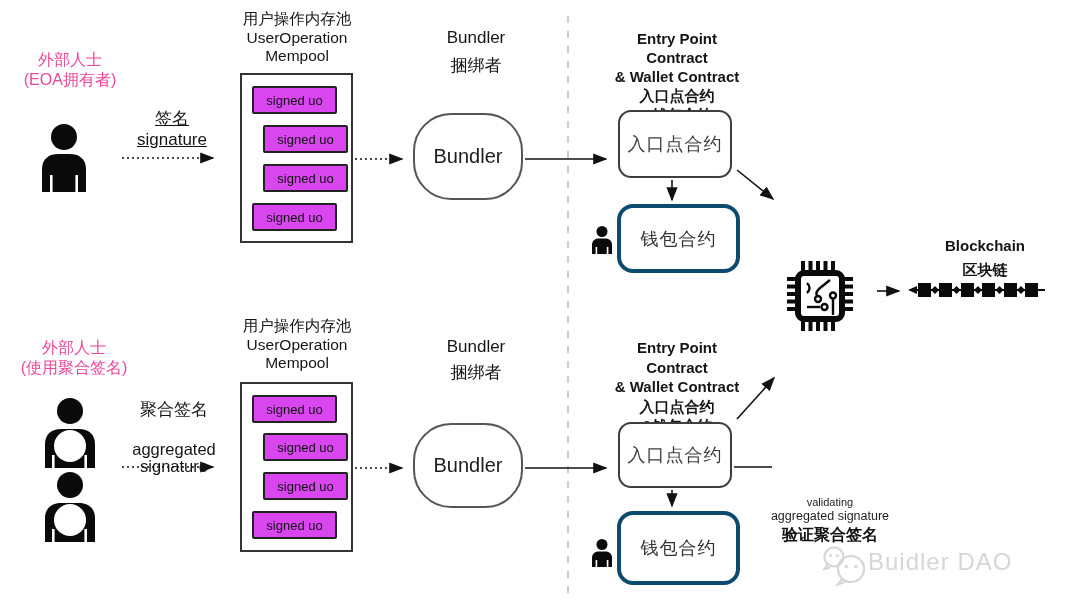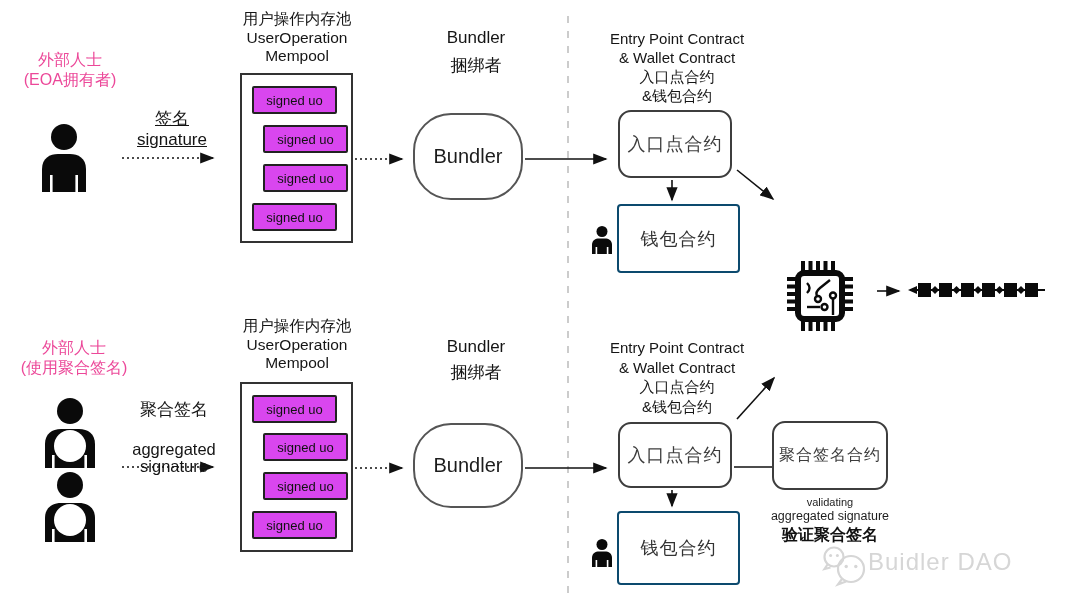--- a/index.html
+++ b/index.html
@@ -9,28 +9,28 @@
   }
   .abs{position:absolute;}
   .ctr{text-align:center;}
   .node{
     position:absolute;display:flex;align-items:center;justify-content:center;
     background:#fff;box-sizing:border-box;
   }
   .thin{border:2px solid #3d3d3d;}
   .round{border-radius:13px;}
   .stadium{border:2px solid #555;border-radius:38px;}
-  .bold-box{border:2px solid #0c4a6e;border-radius:4px;}
+  .bold-box{border:4px solid #0c4a6e;border-radius:16px;}
   .mempool{position:absolute;border:2px solid #333;background:#fff;box-sizing:border-box;}
   .uo{
     position:absolute;border:2px solid #222;background:#d946ef;box-sizing:border-box;
     display:flex;align-items:center;justify-content:center;
     font-size:13px;font-weight:500;border-radius:2px;color:#111;
   }
-  .hdr{font-size:15px;font-weight:400;line-height:19px;color:#151515;}
+  .hdr{font-size:15px;font-weight:700;line-height:19px;color:#151515;}
   .lbl{font-size:16px;font-weight:400;line-height:20px;color:#ec4899;}
   .siglbl{font-size:17px;font-weight:500;line-height:21px;color:#151515;}
   .mplbl{font-size:15.5px;font-weight:500;line-height:18.5px;color:#151515;}
   .node-text{font-size:18px;letter-spacing:1px;color:#3c3c3c;}
   .bundler-text{font-size:20px;color:#1c1c1c;}
   .svg-overlay{position:absolute;left:0;top:0;pointer-events:none;}
   .watermark-text{
     font-size:24px;color:#d6d6d6;letter-spacing:1px;font-weight:500;
     text-shadow:0 1px 0 #ffffff;
   }
@@ -155,20 +155,24 @@
       <path d="M43,21 L33,29 Q28,33 30,37"></path>
       <circle cx="31" cy="40" r="3"></circle>
       <path d="M20,48 H33"></path>
       <circle cx="37.5" cy="48" r="3"></circle>
       <path d="M46,56 V40"></path>
       <circle cx="46" cy="36.5" r="3"></circle>
       <path d="M20,24 Q25,29 20,34"></path>
     </g>
   </svg>
 
+  <div class="abs ctr" style="left:930px;top:236px;width:110px;">
+    <div class="hdr">Blockchain</div>
+    <div class="hdr" style="margin-top:5px;">区块链</div>
+  </div>
 
   <svg class="abs" style="left:905px;top:278px;" width="145" height="24" viewBox="0 0 145 24">
     <line x1="5" y1="12" x2="140" y2="12" stroke="#0a0a0a" stroke-width="2"></line>
     <path d="M3,12 L12,8 L12,16 Z" fill="#0a0a0a"></path>
     <g fill="#0a0a0a">
       <rect x="13" y="5" width="13" height="14"></rect>
       <rect x="34" y="5" width="13" height="14"></rect>
       <rect x="56" y="5" width="13" height="14"></rect>
       <rect x="77" y="5" width="13" height="14"></rect>
       <rect x="99" y="5" width="13" height="14"></rect>
@@ -233,23 +237,20 @@
     <div>Entry Point Contract</div>
     <div>&amp; Wallet Contract</div>
     <div>入口点合约</div>
     <div>&amp;钱包合约</div>
   </div>
 
   <div class="node thin round" style="left:618px;top:422px;width:114px;height:66px;">
     <span class="node-text">入口点合约</span>
   </div>
 
-  <div class="node thin round" style="left:772px;top:421px;width:116px;height:69px;">
-    <span class="node-text" style="font-size:16px;">聚合签名合约</span>
-  </div>
 
   <div class="abs ctr" style="left:760px;top:496px;width:140px;">
     <div class="note1">validating</div>
     <div class="note2">aggregated signature</div>
     <div class="note3">验证聚合签名</div>
   </div>
 
   <svg class="abs" style="left:591px;top:539px;" width="22" height="28" viewBox="0 0 22 28">
     <circle cx="11" cy="5.5" r="5.5" fill="#0a0a0a"></circle>
     <path d="M1,28 V19 C1,14 4.5,12.5 8,12.5 H14 C17.5,12.5 21,14 21,19 V28 Z" fill="#0a0a0a"></path>

